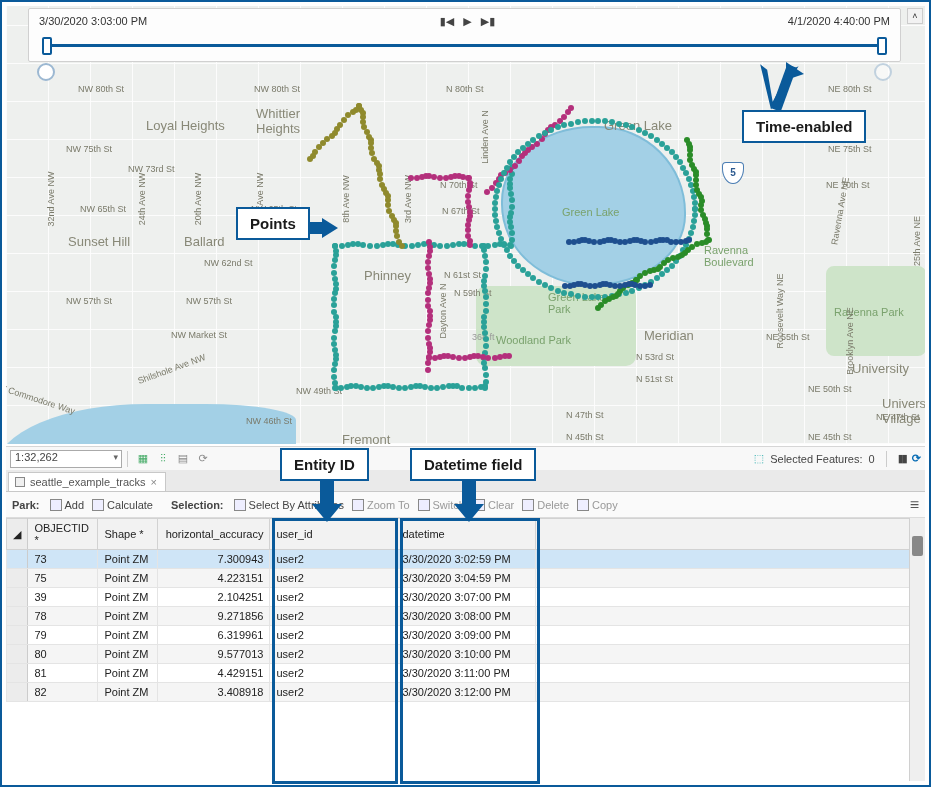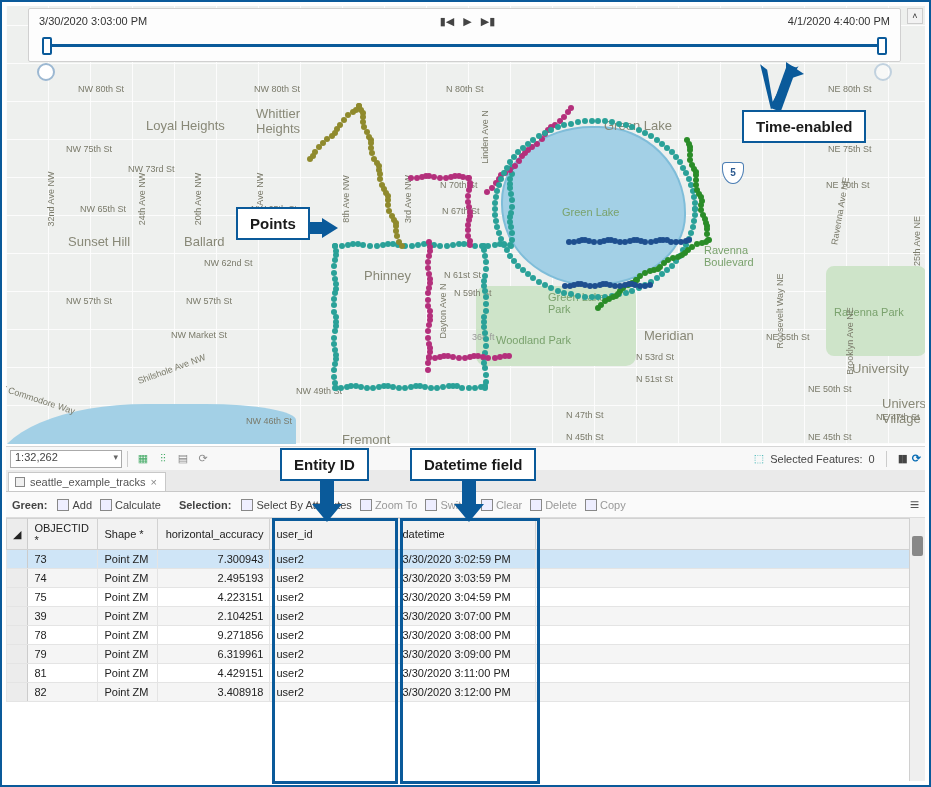--- a/index.html
+++ b/index.html
@@ -822,21 +822,21 @@
 
 <div class="tabrow">
   <div class="tab">
     <span class="box"></span>
     <span>seattle_example_tracks</span>
     <span class="x">×</span>
   </div>
 </div>
 
 <div class="toolbar">
-  <span class="lbl">Green:</span>
+  <span class="lbl">Park:</span>
   <span class="btn">
       <span class="ico"></span>
       <span>Add</span>
     </span>
   <span class="btn">
       <span class="ico"></span>
       <span>Calculate</span>
     </span>
   <span style="width:14px"></span>
   <span class="lbl">Selection:</span>
@@ -881,29 +881,20 @@
     </tr>
       </thead>
     <tbody id="tbody">
         <tr class="sel">
           <td class="rowhdr"></td>
           <td>73</td>
           <td>Point ZM</td>
           <td class="num">7.300943</td>
           <td>user2</td>
           <td>3/30/2020 3:02:59 PM</td>
-          <td></td>
-        </tr>
-        <tr>
-          <td class="rowhdr"></td>
-          <td>74</td>
-          <td>Point ZM</td>
-          <td class="num">2.495193</td>
-          <td>user2</td>
-          <td>3/30/2020 3:03:59 PM</td>
           <td></td>
         </tr>
         <tr>
           <td class="rowhdr"></td>
           <td>75</td>
           <td>Point ZM</td>
           <td class="num">4.223151</td>
           <td>user2</td>
           <td>3/30/2020 3:04:59 PM</td>
           <td></td>
@@ -930,20 +921,29 @@
           <td class="rowhdr"></td>
           <td>79</td>
           <td>Point ZM</td>
           <td class="num">6.319961</td>
           <td>user2</td>
           <td>3/30/2020 3:09:00 PM</td>
           <td></td>
         </tr>
         <tr>
           <td class="rowhdr"></td>
+          <td>80</td>
+          <td>Point ZM</td>
+          <td class="num">9.577013</td>
+          <td>user2</td>
+          <td>3/30/2020 3:10:00 PM</td>
+          <td></td>
+        </tr>
+        <tr>
+          <td class="rowhdr"></td>
           <td>81</td>
           <td>Point ZM</td>
           <td class="num">4.429151</td>
           <td>user2</td>
           <td>3/30/2020 3:11:00 PM</td>
           <td></td>
         </tr>
         <tr>
           <td class="rowhdr"></td>
           <td>82</td>

